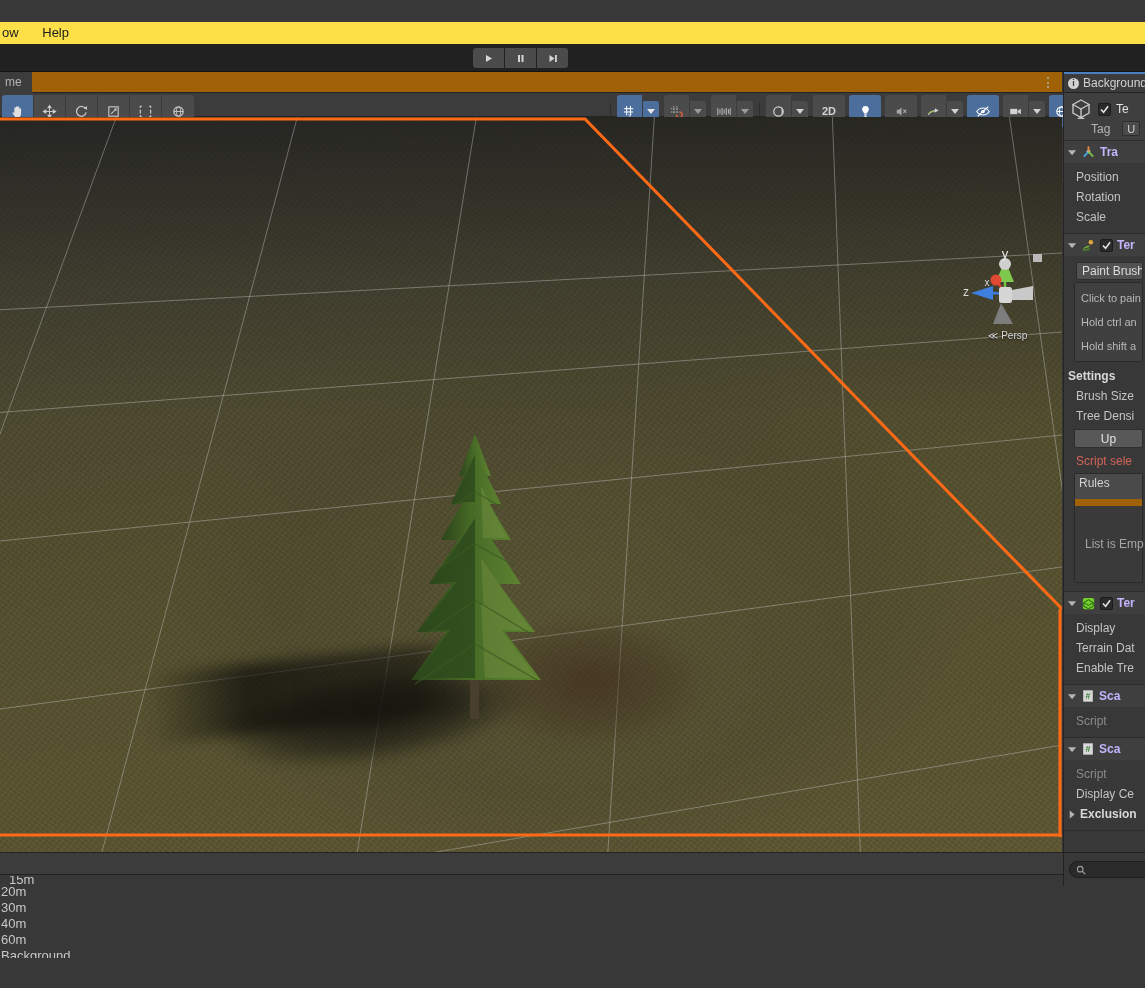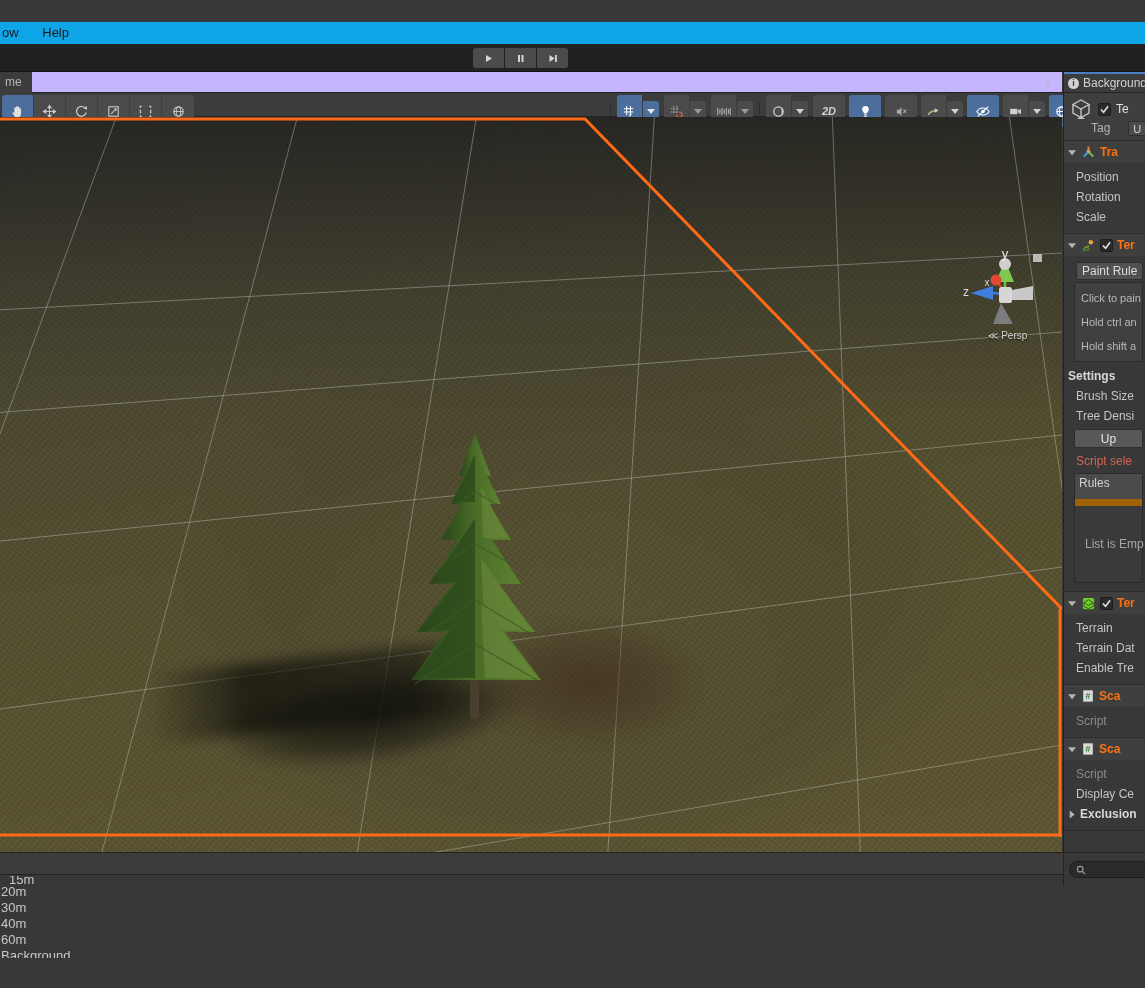--- a/index.html
+++ b/index.html
@@ -18,21 +18,21 @@
     position: absolute; left: 0; top: 0; width: 1145px; height: 22px;
     background: #ffffff; color: #1a1a1a;
     font-size: 13px; line-height: 22px; padding-left: 0px;
     overflow: hidden; white-space: nowrap;
   }
   .titlebar .t { margin-left: -4px; }
 
   
   .menubar {
     position: absolute; left: 0; top: 22px; width: 1145px; height: 22px;
-    background: #0ea5e9; color: #1b1b1b;
+    background: #fde047; color: #1b1b1b;
     font-size: 13px; line-height: 22px; white-space: nowrap;
   }
   .menubar .mi { display: inline-block; padding: 0 10px; }
   .menubar .mi:first-child { margin-left: -8px; }
 
   
   .unitybar {
     position: absolute; left: 0; top: 44px; width: 1145px; height: 28px;
     background: #212121; border-bottom: 1px solid #131313;
   }
@@ -58,21 +58,21 @@
     position: absolute; left: 1064px; top: 47px;
     height: 21px; padding: 0 7px;
     border: 1px solid #e0a32b; border-radius: 3px;
     color: #e8c14a; font-size: 13px; line-height: 19px;
     white-space: nowrap; background: #2b2b2b;
   }
 
   
   .tabstrip {
     position: absolute; left: 0; top: 72px; width: 1062px; height: 21px;
-    background: #c4b5fd; border-bottom: 1px solid #232323;
+    background: #a16207; border-bottom: 1px solid #232323;
   }
   .tabstrip .tab {
     position: absolute; left: -5px; top: 0; height: 21px; line-height: 21px;
     padding: 0 10px; color: #b4b4b4; font-size: 12px; background: #3c3c3c;
   }
   .kebab {
     position: absolute; right: 8px; top: 3px;
     width: 12px; height: 15px;
     display: flex; flex-direction: column; align-items: center;
     justify-content: space-between; padding: 2px 0;
@@ -82,21 +82,20 @@
   
   .sceneToolbar {
     position: absolute; left: 0; top: 93px; width: 1062px; height: 24px;
     background: #3c3c3c; border-bottom: 1px solid #232323;
   }
   .tgroup { position: absolute; display: flex; align-items: center; top: 2px; }
   .tbtn {
     width: 32px; height: 32px; background: #4b4b4b;
     display: flex; align-items: center; justify-content: center;
     border-right: 1px solid #3c3c3c;
-    font-style: italic;
   }
   .tbtn.on { background: #4b6e9c; }
   .tbtn.narrow { width: 26px; }
   .tbtn.rA { border-radius: 3px 0 0 3px; }
   .tbtn.rB { border-radius: 0 3px 3px 0; border-right: none; }
   .tbtn.solo { border-radius: 3px; border-right: none; }
   .arrowbtn {
     width: 16px; height: 20px; background: #4b4b4b;
     display: flex; align-items: center; justify-content: center;
     border-radius: 0 3px 3px 0;
@@ -181,35 +180,35 @@
   .objrow { display: flex; align-items: center; gap: 5px; }
   .cubeicon { flex: none; }
   .chk {
     width: 13px; height: 13px; background: #2a2a2a; border: 1px solid #1c1c1c;
     border-radius: 2px; display: flex; align-items: center; justify-content: center; flex: none;
   }
   .chk svg { display: block; }
   .objname { font-size: 12px; color: #e0e0e0; white-space: nowrap; }
   .tagrow {
     position: absolute; left: 5px; bottom: 4px;
-    display: flex; align-items: flex-start; gap: 18px; white-space: nowrap;
+    display: flex; align-items: center; gap: 12px; white-space: nowrap;
   }
   .tagrow .lab { color: #b4b4b4; font-size: 12px; margin-left: 22px; }
   .tagfield {
     background: #4b4b4b; border: 1px solid #2e2e2e; border-radius: 2px;
     padding: 0 4px; height: 15px; line-height: 14px; font-size: 11px; color: #d2d2d2;
   }
 
   .comp { border-bottom: 1px solid #2c2c2c; }
   .comp-head {
     height: 22px; background: #3f3f3f; display: flex; align-items: center;
     gap: 4px; padding-left: 4px; white-space: nowrap;
   }
   .foldout { width: 9px; flex: none; }
-  .comp-title { font-size: 12px; font-weight: bold; color: #f97316; white-space: nowrap; }
+  .comp-title { font-size: 12px; font-weight: bold; color: #c4b5fd; white-space: nowrap; }
   .comp-body { padding: 4px 0 6px 0; background: #383838; }
   .prow {
     height: 20px; line-height: 20px; padding-left: 12px;
     font-size: 12px; color: #c4c4c4; white-space: nowrap; overflow: hidden;
   }
   .prow.dim { color: #8b8b8b; }
   .prow.bold { font-weight: bold; color: #d8d8d8; }
   .prow.err { color: #d4645a; }
   .prow.sub { padding-left: 4px; font-weight: bold; color: #d8d8d8; }
 
@@ -664,21 +663,21 @@
           <path d="M1.5 14.5c2.4-2.6 5.4-3.6 8.6-3.6L8.5 13c-2.4 0-4.6.6-6.2 1.5z" fill="#4f8a28"></path>
         </svg>
         <div class="chk">
           <svg width="9" height="9" viewBox="0 0 10 10">
               <polyline points="1,5 4,8 9,1.5" fill="none" stroke="#e2e2e2" stroke-width="1.8"></polyline>
             </svg>
         </div>
         <span class="comp-title">Ter</span>
       </div>
       <div class="comp-body">
-        <div class="box-btn">Paint Rule</div>
+        <div class="box-btn">Paint Brush</div>
         <div class="helpbox">
           <div class="hl">Click to pain</div>
           <div class="hl">Hold ctrl an</div>
           <div class="hl">Hold shift a</div>
         </div>
         <div class="prow sub">Settings</div>
         <div class="prow">Brush Size</div>
         <div class="prow">Tree Densi</div>
         <div class="update-btn">Up</div>
         <div class="prow err">Script sele</div>
@@ -700,21 +699,21 @@
           <polyline points="3,7 3,11 8,13.5 13,11 13,7" fill="none" stroke="#2a5a10" stroke-width="1"></polyline>
         </svg>
         <div class="chk">
           <svg width="9" height="9" viewBox="0 0 10 10">
               <polyline points="1,5 4,8 9,1.5" fill="none" stroke="#e2e2e2" stroke-width="1.8"></polyline>
             </svg>
         </div>
         <span class="comp-title">Ter</span>
       </div>
       <div class="comp-body">
-        <div class="prow">Terrain</div>
+        <div class="prow">Display</div>
         <div class="prow">Terrain Dat</div>
         <div class="prow">Enable Tre</div>
       </div>
     </div>
 
     <div class="comp">
       <div class="comp-head">
         <svg class="foldout" width="9" height="9" viewBox="0 0 10 10">
             <polygon points="0,2.5 9,2.5 4.5,8" fill="#b4b4b4"></polygon>
           </svg>

